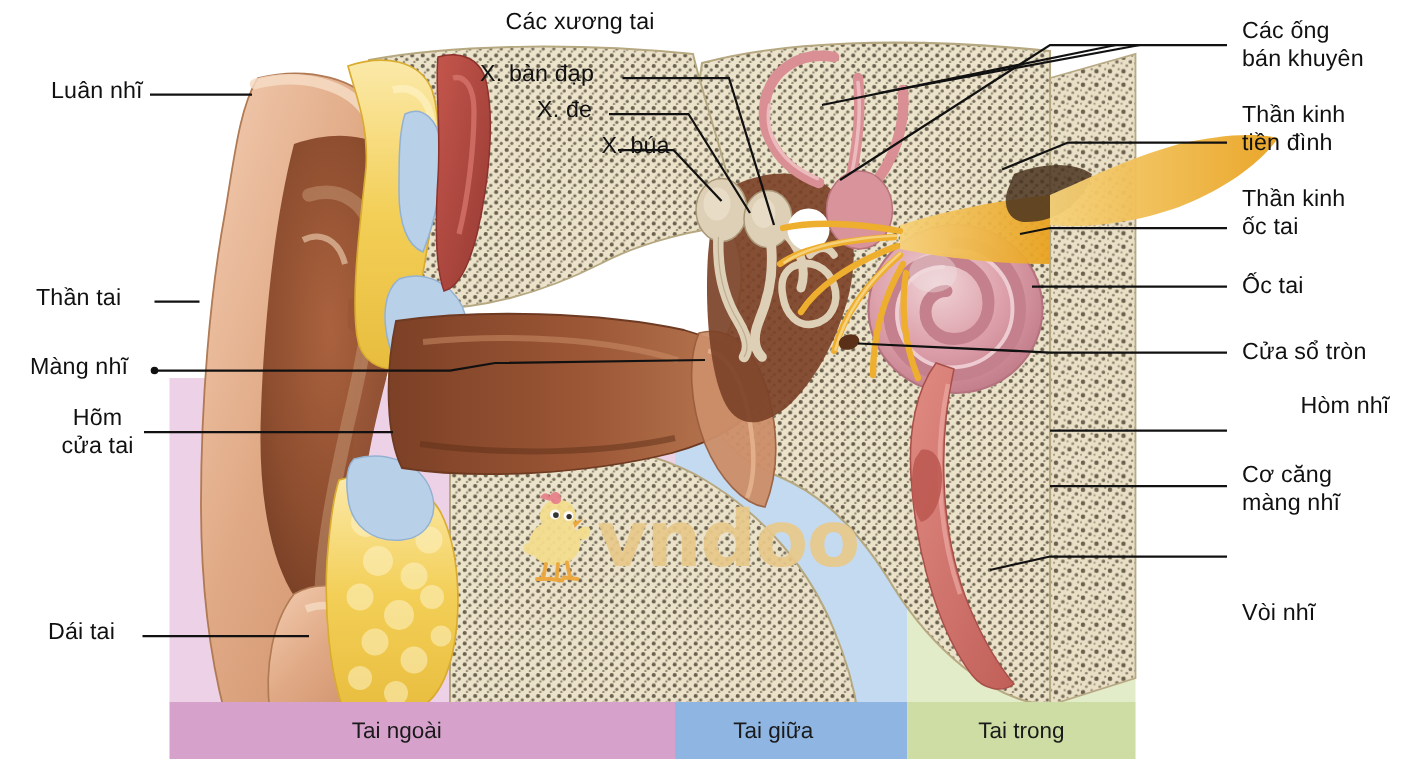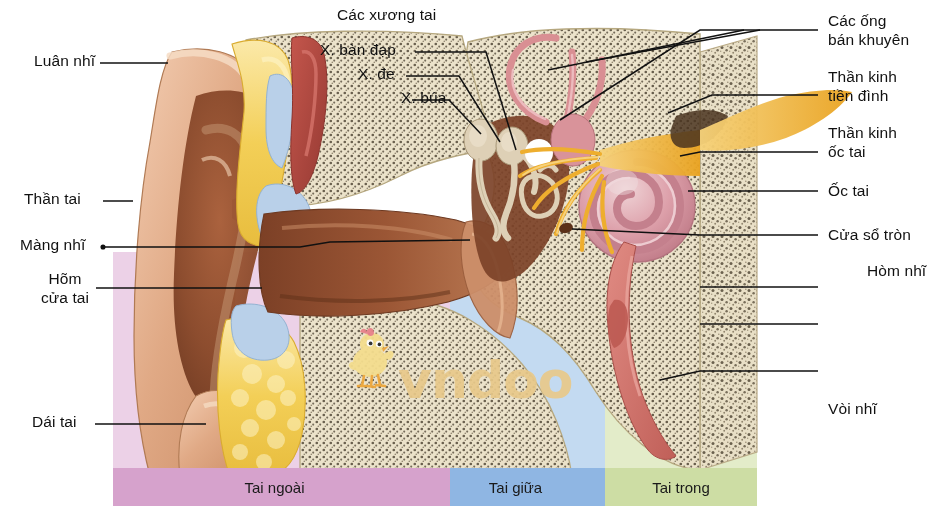--- a/index.html
+++ b/index.html
@@ -35,21 +35,20 @@
 
   .wm{
     position:absolute;
     font-family:"DejaVu Sans",sans-serif;
     font-weight:700;
     font-size:52px;
     color:#e8c98a;
     opacity:.92;
     letter-spacing:-1px;
     user-select:none;
-    margin-top:20px;
   }
 </style>
 </head>
 <body>
 
 <div id="stage">
 
   <svg class="figure" viewBox="0 0 942 506">
     <defs>
       <linearGradient id="gPinna" x1="0" y1="0" x2="1" y2="1">
@@ -393,23 +392,25 @@
 
   <div class="lbl l" style="left:828px;top:12px;">Các ống
 bán khuyên</div>
   <div class="lbl l" style="left:828px;top:68px;">Thần kinh
 tiền đình</div>
   <div class="lbl l" style="left:828px;top:124px;">Thần kinh
 ốc tai</div>
   <div class="lbl l" style="left:828px;top:182px;">Ốc tai</div>
   <div class="lbl l" style="left:828px;top:226px;">Cửa sổ tròn</div>
   <div class="lbl l" style="left:828px;top:262px;margin-left:39px;">Hòm nhĩ</div>
+  <div class="lbl l" style="left:828px;top:308px;">Cơ căng
+màng nhĩ</div>
   <div class="lbl l" style="left:828px;top:362px;margin-top:38px;">Vòi nhĩ</div>
 
-  <div class="band-lbl" style="left:106px;top:479px;width:337px;">Tai ngoài</div>
+  <div class="band-lbl" style="left:96px;top:479px;width:337px;">Tai ngoài</div>
   <div class="band-lbl" style="left:450px;top:479px;width:131px;">Tai giữa</div>
   <div class="band-lbl" style="left:605px;top:479px;width:152px;">Tai trong</div>
 
   <div style="position:absolute;left:340px;top:326px;width:270px;height:66px;pointer-events:none;">
     <svg width="270" height="66" viewBox="0 0 270 66" style="position:absolute;left:0;top:0;">
       <g opacity=".95">
         <ellipse cx="30" cy="36" rx="17" ry="15" fill="#f4dd8e"></ellipse>
         <ellipse cx="32" cy="18" rx="12" ry="11" fill="#f4dd8e"></ellipse>
         <path d="M26 6 C28 0 34 1 34 7 C34 10 30 11 28 9 Z" fill="#e8828a"></path>
         <path d="M20 6 C22 1 27 2 27 8" fill="#e8828a"></path>

